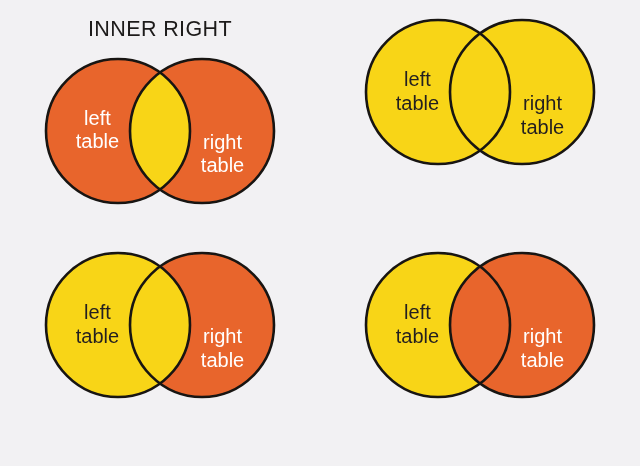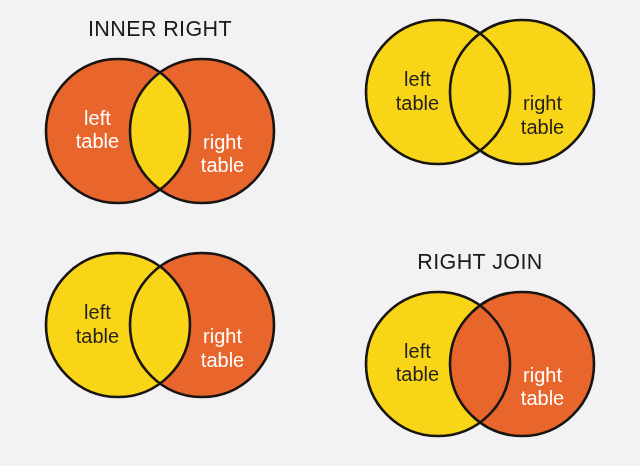--- a/index.html
+++ b/index.html
@@ -120,21 +120,20 @@
         <circle class="outline" cx="160" cy="75" r="72" stroke="#181512"></circle>
       </svg>
       <div class="venn-label label-left" style="color: rgb(35, 31, 32);">left
 table</div>
       <div class="venn-label label-right" style="color: rgb(255, 255, 255);">right
 table</div>
     </div>
   </section>
 
   <section class="cell">
-    <h2 class="title" style="color: rgb(29, 27, 26);">RIGHT JOIN</h2>
     <div class="venn">
       <svg class="venn-svg" viewBox="0 0 236 150" aria-hidden="true">
         <circle class="fill-left" cx="76" cy="75" r="72" fill="#F8D517"></circle>
         <circle class="fill-right" cx="160" cy="75" r="72" fill="#E8652C"></circle>
         <clipPath id="clip-3">
             <circle cx="76" cy="75" r="72"></circle>
           </clipPath>
         <circle class="fill-intersect" clip-path="url(#clip-3)" cx="160" cy="75" r="72" fill="#E8652C"></circle>
         <circle class="outline" cx="76" cy="75" r="72" stroke="#181512"></circle>
         <circle class="outline" cx="160" cy="75" r="72" stroke="#181512"></circle>

